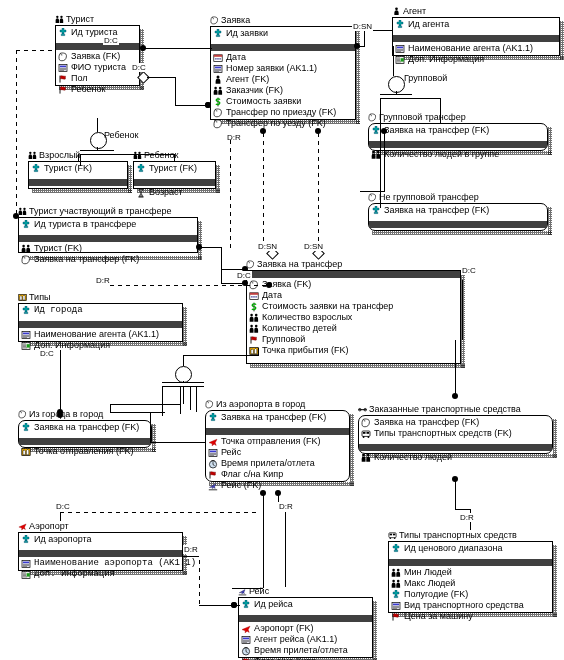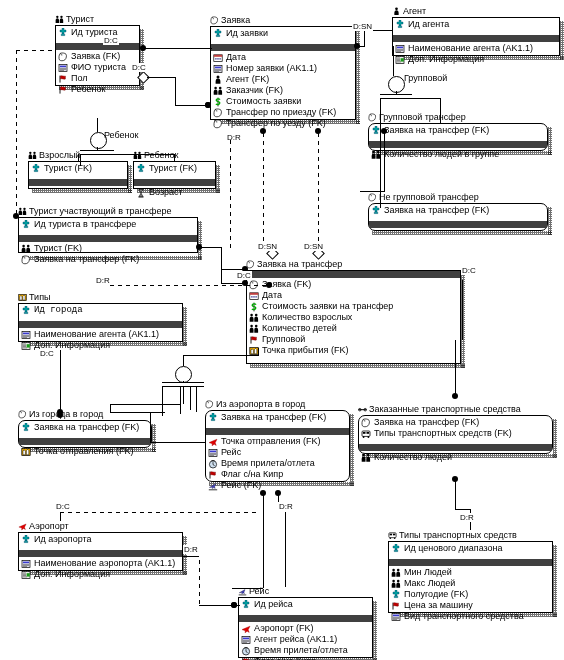--- a/index.html
+++ b/index.html
@@ -765,21 +765,21 @@
           <div class="attr">
             <span class="ic">
               <svg viewBox="0 0 10 10">
                 <path d="M4 0h2v2h2v2H6v2H4V4H2V2h2z" fill="#00a0a0" stroke="#046" stroke-width=".4"></path>
                 <path d="M3.2 6.2h3.6v1.4H3.2z" fill="#00a0a0" stroke="#046" stroke-width=".4"></path>
               </svg>
             </span>
             <span class="lbl">Ид аэропорта</span>
           </div>
         </div>
-        <div class="attr-area sep" style="height: 25px;">
+        <div class="attr-area sep" style="height: 25px; font-family: Liberation Mono, monospace;">
           <div class="attr">
             <span class="ic">
               <svg viewBox="0 0 10 10">
                 <rect x="1" y="1.6" width="8" height="6.8" fill="#e8e8f4" stroke="#000" stroke-width=".7"></rect>
                 <rect x="2" y="2.6" width="6" height="1.6" fill="#3a3ad0"></rect>
                 <path d="M2 5.4h6M2 6.6h6M2 7.6h4" stroke="#444" stroke-width=".6"></path>
               </svg>
             </span>
             <span class="lbl">Наименование аэропорта (AK1.1)</span>
           </div>
@@ -916,35 +916,35 @@
               <svg viewBox="0 0 10 10">
                 <path d="M4 0h2v2h2v2H6v2H4V4H2V2h2z" fill="#00a0a0" stroke="#046" stroke-width=".4"></path>
                 <path d="M3.2 6.2h3.6v1.4H3.2z" fill="#00a0a0" stroke="#046" stroke-width=".4"></path>
               </svg>
             </span>
             <span class="lbl">Полугодие (FK)</span>
           </div>
           <div class="attr">
             <span class="ic">
               <svg viewBox="0 0 10 10">
-                <path d="M2 1.6v7" stroke="#000" stroke-width=".9"></path>
-                <path d="M2.4 2c1.6-1 3.4.8 5 0v3c-1.6.8-3.4-1-5 0z" fill="#c00000" stroke="#600" stroke-width=".4"></path>
-              </svg>
-            </span>
-            <span class="lbl">Цена за машину</span>
-          </div>
-          <div class="attr">
-            <span class="ic">
-              <svg viewBox="0 0 10 10">
                 <rect x="1" y="1.6" width="8" height="6.8" fill="#e8e8f4" stroke="#000" stroke-width=".7"></rect>
                 <rect x="2" y="2.6" width="6" height="1.6" fill="#3a3ad0"></rect>
                 <path d="M2 5.4h6M2 6.6h6M2 7.6h4" stroke="#444" stroke-width=".6"></path>
               </svg>
             </span>
             <span class="lbl">Вид транспортного средства</span>
+          </div>
+          <div class="attr">
+            <span class="ic">
+              <svg viewBox="0 0 10 10">
+                <path d="M2 1.6v7" stroke="#000" stroke-width=".9"></path>
+                <path d="M2.4 2c1.6-1 3.4.8 5 0v3c-1.6.8-3.4-1-5 0z" fill="#c00000" stroke="#600" stroke-width=".4"></path>
+              </svg>
+            </span>
+            <span class="lbl">Цена за машину</span>
           </div>
         </div>
       </div>
     </div>
     <div class="ln h" style="left: 140px; top: 48px; width: 72px;"></div>
     <div class="dot" style="left: 140px; top: 45px;"></div>
     <div class="rlabel" style="left: 103px; top: 36px;">D:C</div>
     <div class="dv" style="left: 16px; top: 50px; height: 165px;"></div>
     <div class="dh" style="left: 16px; top: 50px; width: 40px;"></div>
     <div class="dot" style="left: 13px; top: 213px;"></div>

